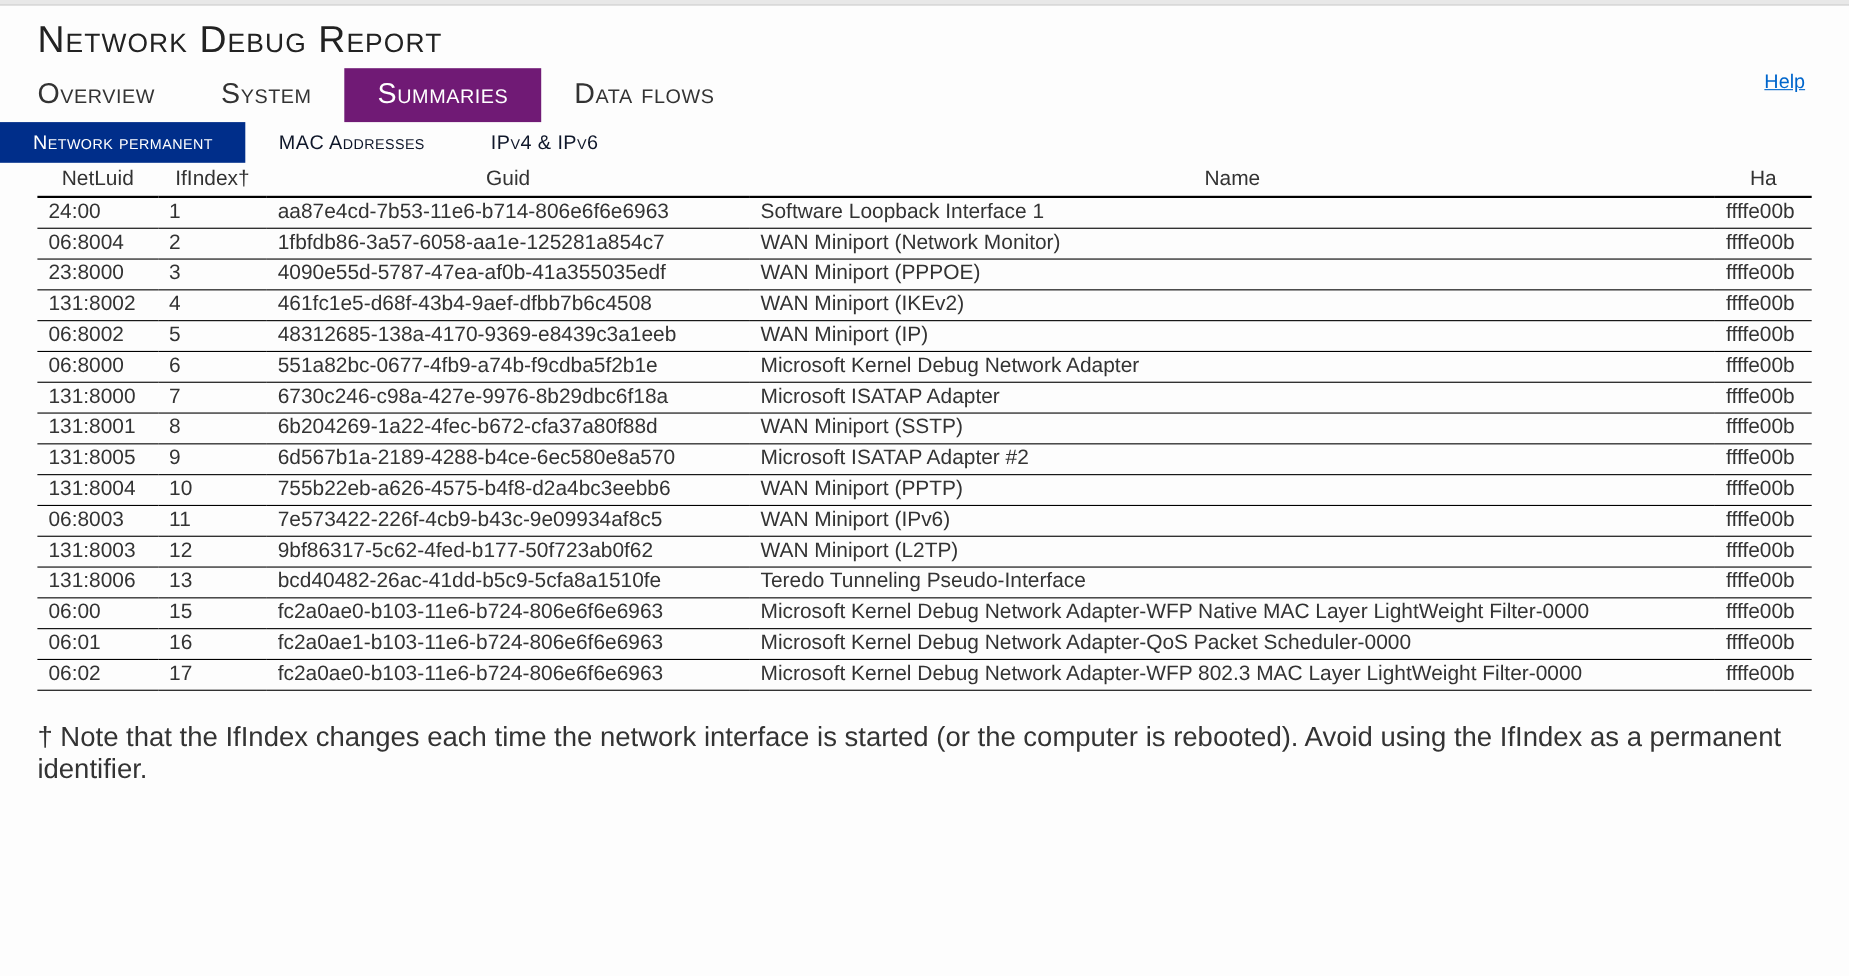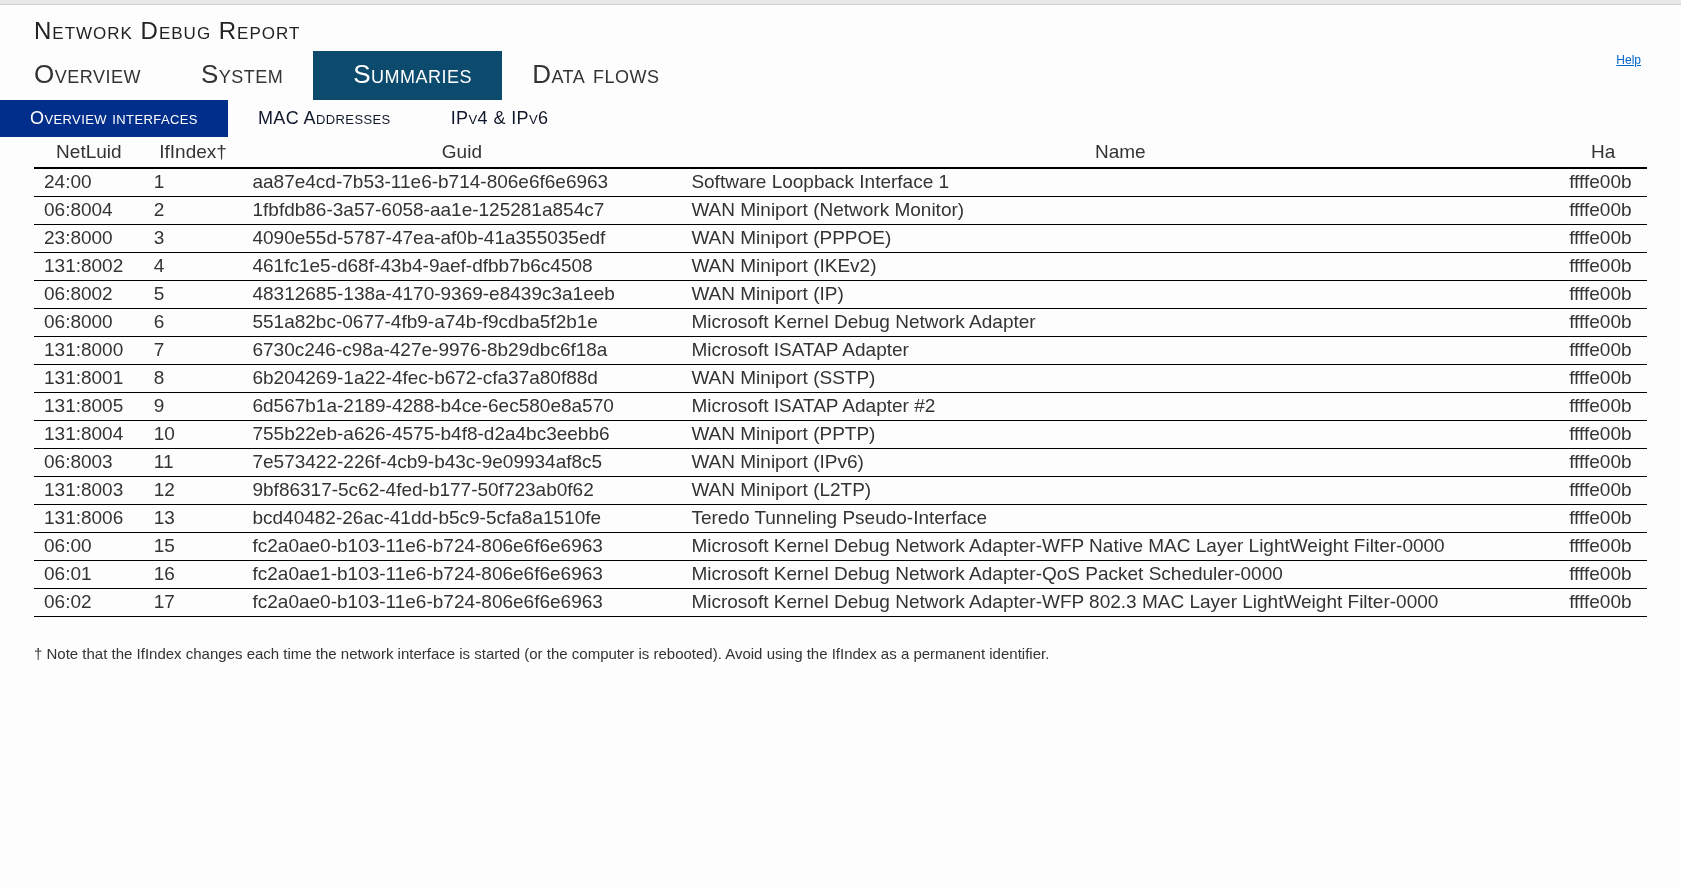--- a/index.html
+++ b/index.html
@@ -11,21 +11,21 @@
     }
     .topbar {
       height: 5px;
       background: #e8e8e8;
       border-bottom: 1px solid #d0d0d0;
     }
     .header {
       padding: 12px 34px 0 34px;
     }
     .title {
-      font-size: 24px;
+      font-size: 34px;
       font-weight: 300;
       font-variant: small-caps;
       letter-spacing: 1px;
       color: #222;
     }
     .tabs {
       display: flex;
       align-items: stretch;
       margin-top: 6px;
       position: relative;
@@ -34,27 +34,27 @@
       font-size: 26px;
       font-weight: 300;
       font-variant: small-caps;
       letter-spacing: 0.5px;
       padding: 8px 30px 10px 30px;
       color: #333;
       cursor: pointer;
     }
     .tab:first-child { padding-left: 0; }
     .tab.active {
-      background: #0c4a6e;
+      background: #701a75;
       color: #fff;
-      padding-left: 40px;
+      padding-left: 30px;
     }
     .help-link {
       margin-left: auto;
-      font-size: 12px;
+      font-size: 18px;
       color: #0066cc;
       text-decoration: underline;
       align-self: flex-start;
       padding-top: 2px;
       padding-right: 6px;
       cursor: pointer;
     }
     .subtabs {
       display: flex;
       margin-top: 0;
@@ -98,21 +98,21 @@
       text-align: left;
       white-space: nowrap;
       overflow: hidden;
     }
     col.c-netluid { width: 100px; }
     col.c-ifindex { width: 90px; }
     col.c-guid   { width: 400px; }
     col.c-name   { width: 800px; }
     col.c-ha     { width: 80px; }
     .footnote {
-      font-size: 15px;
+      font-size: 25px;
       font-weight: 300;
       padding: 28px 0 0 0;
     }
   </style>
 </head>
 <body>
 
 <div class="topbar"></div>
 
 <div class="header">
@@ -121,21 +121,21 @@
   <div class="tabs">
     <div class="tab">Overview</div>
     <div class="tab">System</div>
     <div class="tab active">Summaries</div>
     <div class="tab">Data flows</div>
     <a class="help-link">Help</a>
   </div>
 </div>
 
 <div class="subtabs">
-  <div class="subtab active">Overview interfaces</div>
+  <div class="subtab active">Network permanent</div>
   <div class="subtab">MAC Addresses</div>
   <div class="subtab">IPv4 &amp; IPv6</div>
 </div>
 
 <div class="content">
   <table>
     <colgroup>
       <col class="c-netluid">
         <col class="c-ifindex">
         <col class="c-guid">

